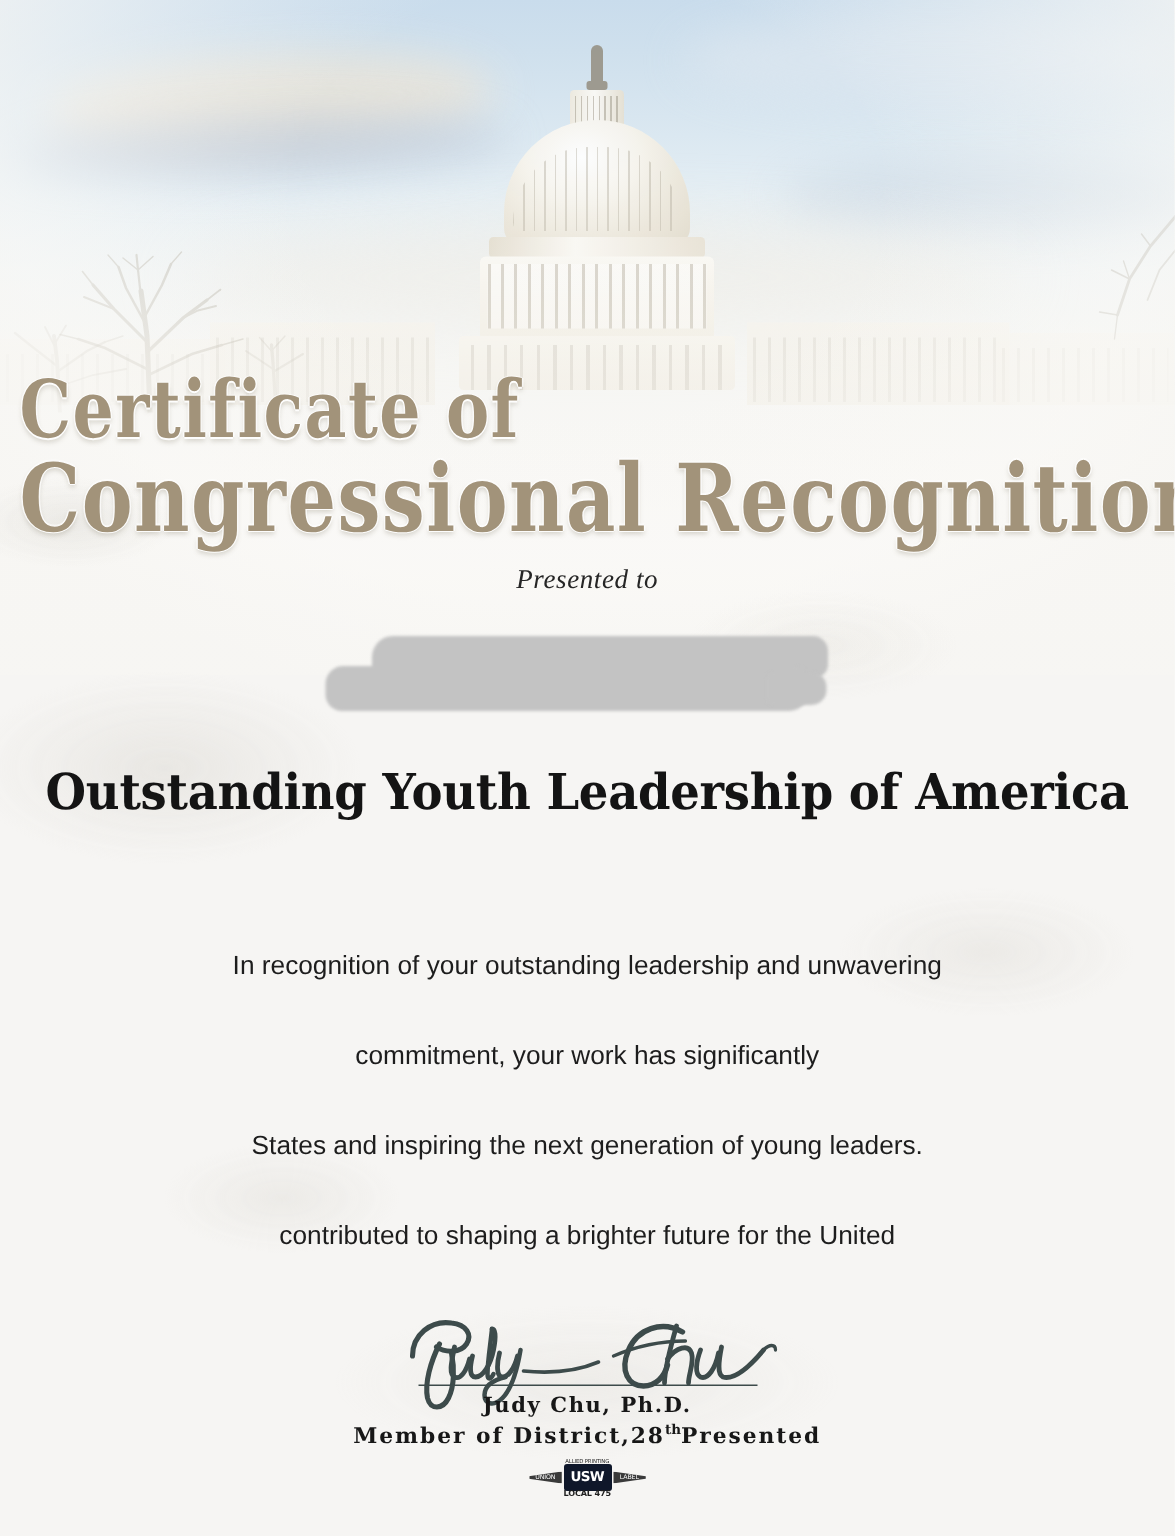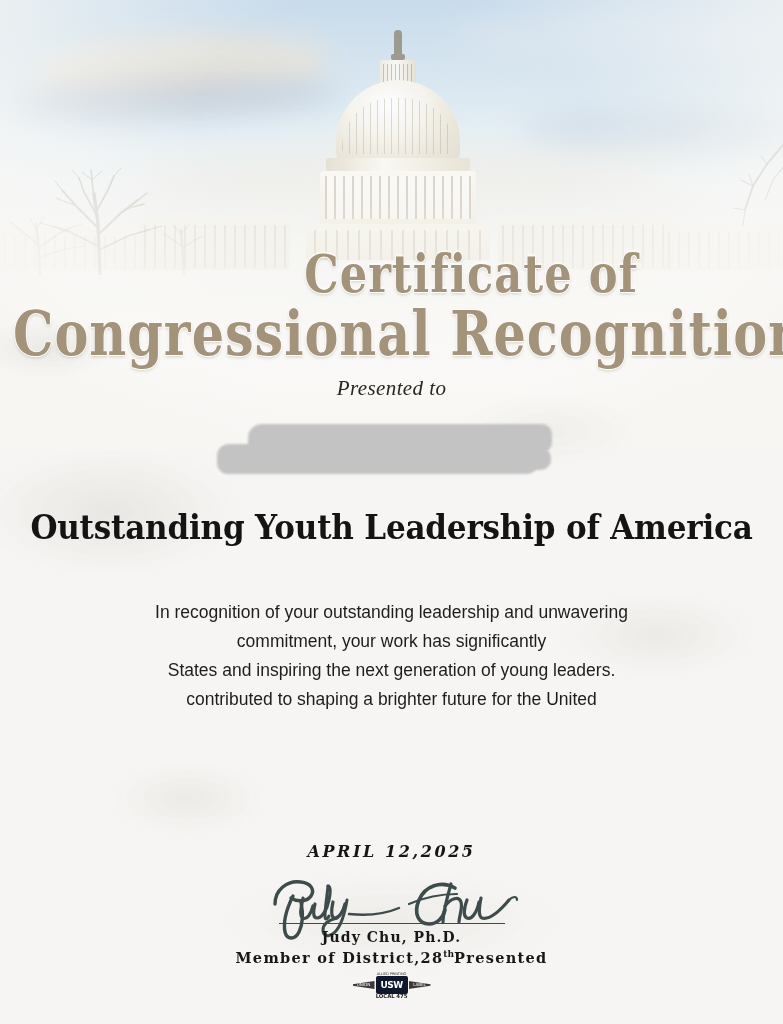--- a/index.html
+++ b/index.html
@@ -256,21 +256,21 @@
   .content {
     position: absolute;
     inset: 0;
     z-index: 5;
   }
 
   .title-block {
     position: absolute;
     left: 0; top: 248px;
     width: 651px;
-    text-align: right;
+    text-align: left;
   }
 
   .title-line {
     font-family: "DejaVu Serif", "Liberation Serif", serif;
     font-weight: 700;
     color: #a2937a;
     letter-spacing: 1px;
     line-height: .96;
     white-space: nowrap;
     text-shadow:
@@ -285,21 +285,21 @@
   .title-line-1 { font-size: 45px; }
   .title-line-2 { font-size: 53px; margin-top: 12px; }
 
   .presented-to {
     position: absolute;
     left: 0; top: 376px;
     width: 783px;
     text-align: center;
     font-family: "Liberation Serif", "DejaVu Serif", serif;
     font-style: italic;
-    font-size: 21px;
+    font-size: 18px;
     color: #262626;
     letter-spacing: .4px;
   }
 
   
   .redaction {
     position: absolute;
     left: 217px; top: 424px;
     width: 335px; height: 52px;
   }
@@ -340,21 +340,21 @@
   .citation {
     position: absolute;
     left: 0; top: 598px;
     width: 783px;
     text-align: center;
     font-family: "Liberation Sans", "DejaVu Sans", sans-serif;
     font-size: 17.5px;
     color: #1d1d1d;
     line-height: 29px;
   }
-  .citation .cite-line { display: block; }
+  .citation .cite-line { display: block; margin-top: 31px; }
 
   .event-block {
     position: absolute;
     left: 0; top: 746px;
     width: 783px;
     text-align: center;
     font-family: "DejaVu Serif", "Liberation Serif", serif;
     font-weight: 700;
     font-style: italic;
     font-size: 15.5px;
@@ -605,21 +605,20 @@
     <div class="citation">
       <span class="cite-line">In recognition of your outstanding leadership and unwavering</span>
       <span class="cite-line">commitment, your work has significantly</span>
       <span class="cite-line">States and inspiring the next generation of young leaders.</span>
       <span class="cite-line">contributed to shaping a brighter future for the United</span>
     </div>
 
     <div class="event-block">
     </div>
 
-    <div class="date-line">APRIL 12,2025</div>
 
     <div class="sig-block">
 
       <div class="sig-svg-wrap">
         <svg width="266" height="66" viewBox="0 0 266 66">
           <g fill="none" stroke="#3d4b4b" stroke-linecap="round" stroke-linejoin="round">
 
             <path d="M16 30 C16 16 28 6 42 8 C52 9 56 16 52 22 C48 28 38 28 32 24" stroke-width="3.4"></path>
             <path d="M34 22 C28 34 24 48 26 58 C28 66 36 66 40 58 C44 50 44 38 42 28" stroke-width="3.4"></path>
             <path d="M44 24 C42 34 40 42 44 44 C48 46 52 40 54 32" stroke-width="3.2"></path>

